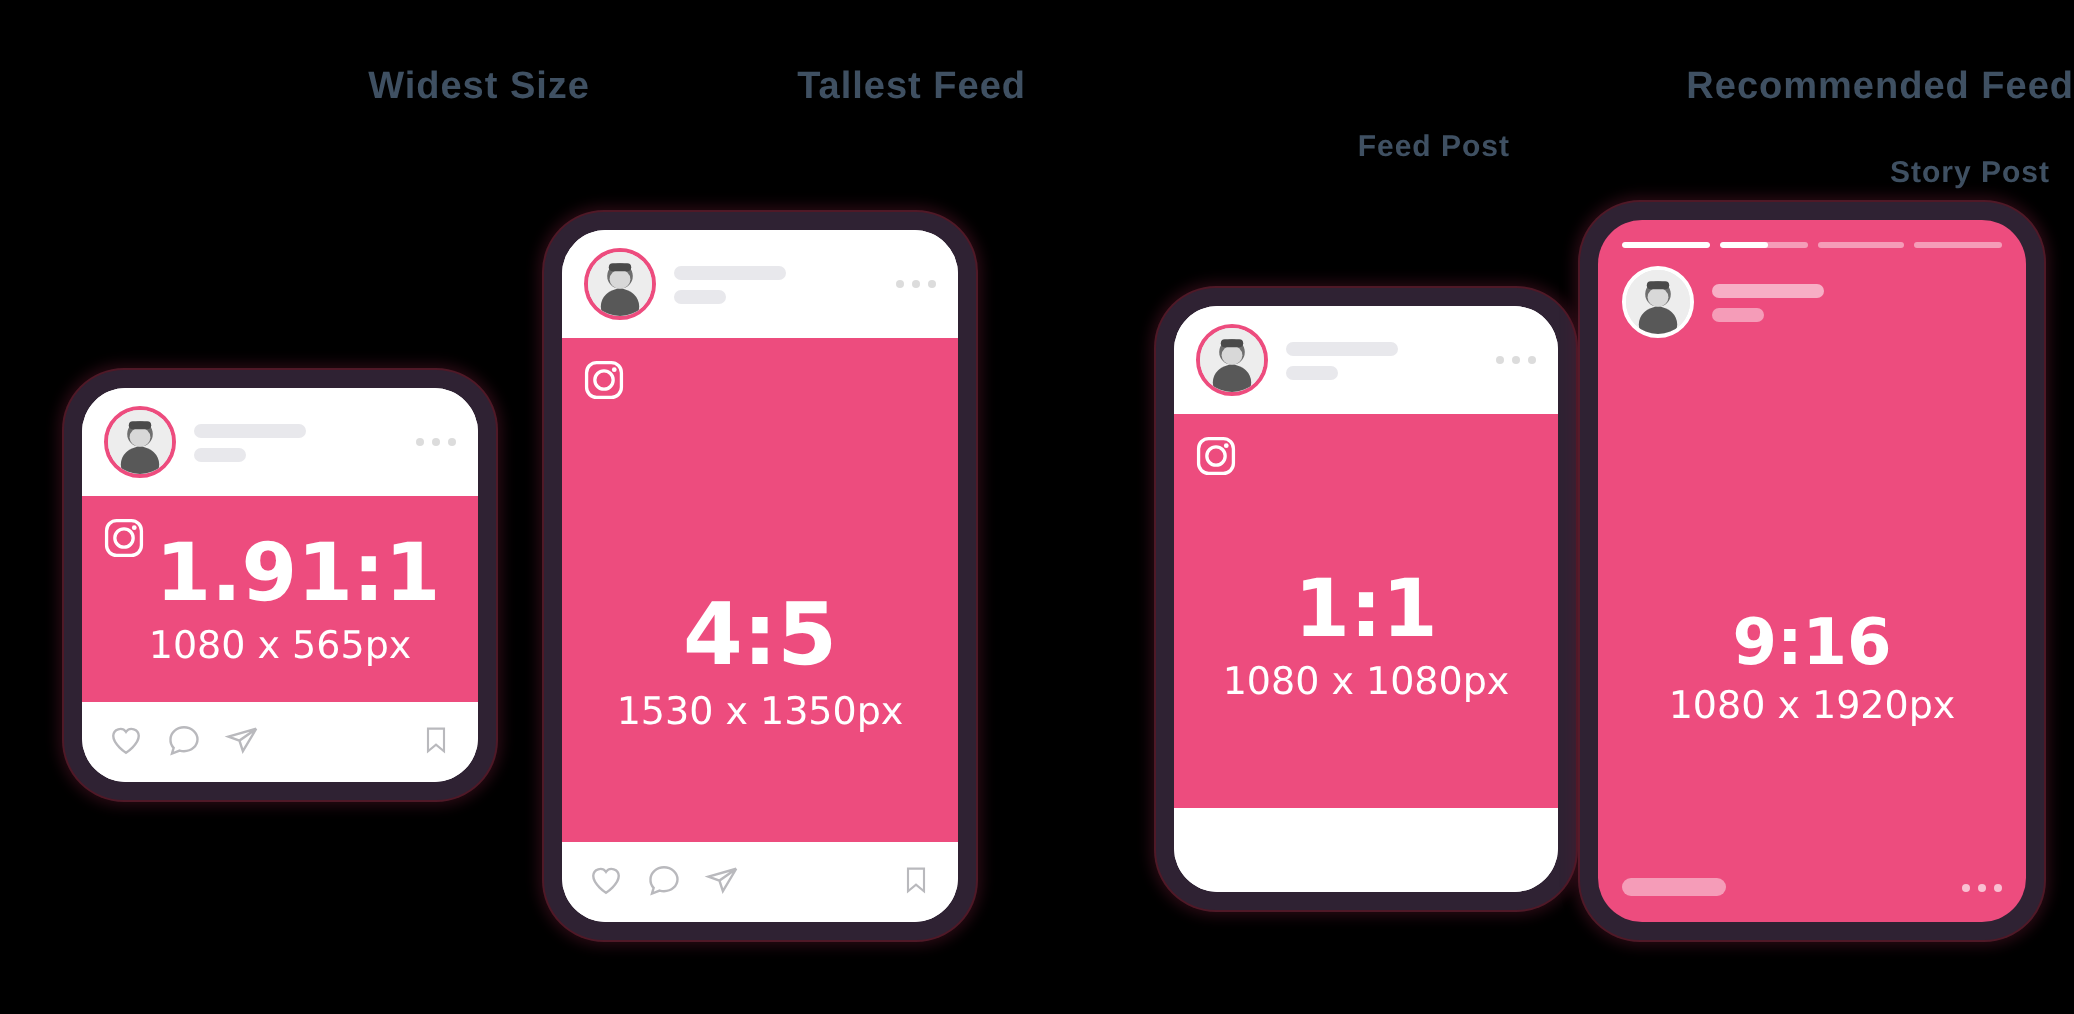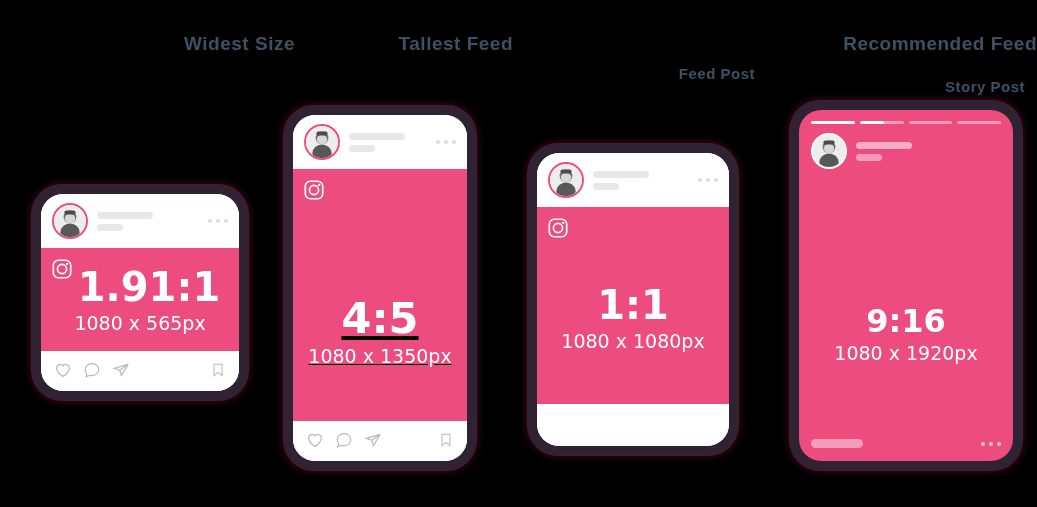--- a/index.html
+++ b/index.html
@@ -36,22 +36,22 @@
   .screen {
     width:100%; height:100%;
     background:#ffffff;
     border-radius:22px;
     overflow:hidden;
     display:flex; flex-direction:column;
     position:relative;
   }
 
   #phone-widest  { left:32px;  top:185px; width:216px; height:215px; }
-  #phone-tallest { left:284px; top:106px; width:192px; height:364px;text-decoration:underline; }
-  #phone-feed    { left:528px; top:144px; width:210px; height:311px; }
+  #phone-tallest { left:272px; top:106px; width:216px; height:364px; }
+  #phone-feed    { left:578px; top:144px; width:210px; height:311px; }
   #phone-story   { left:790px; top:101px; width:232px; height:369px; }
 
   
   .post-head {
     display:flex; align-items:center; gap:9px;
     padding:9px 11px; background:#fff; flex:0 0 auto;
     position:relative;
   }
   .avatar {
     width:36px; height:36px; border-radius:50%;
@@ -216,21 +216,21 @@
     <div class="media">
       <span class="ig-badge">
         <svg viewBox="0 0 24 24" fill="none" stroke="#fff" stroke-width="1.8">
           <rect x="2.5" y="2.5" width="19" height="19" rx="5.5"></rect>
           <circle cx="12" cy="12" r="5"></circle>
           <circle cx="17.6" cy="6.4" r="1.3" fill="#fff" stroke="none"></circle>
         </svg>
       </span>
       <div class="media-inner">
         <div class="ratio">4:5</div>
-        <div class="dims">1080 x 1350px</div>
+        <div class="dims">1530 x 1350px</div>
       </div>
     </div>
 
     <div class="post-foot">
       <svg width="18" height="18" viewBox="0 0 24 24">
           <path d="M12 20.5S3.5 15 3.5 9.2A4.7 4.7 0 0 1 12 6.6a4.7 4.7 0 0 1 8.5 2.6c0 5.8-8.5 11.3-8.5 11.3z"></path>
         </svg>
       <svg width="18" height="18" viewBox="0 0 24 24">
           <path d="M21 11.5c0 4.4-4 8-9 8-1 0-2-.15-2.9-.42L4 21l1.1-3.8A7.4 7.4 0 0 1 3 11.5c0-4.4 4-8 9-8s9 3.6 9 8z"></path>
         </svg>

